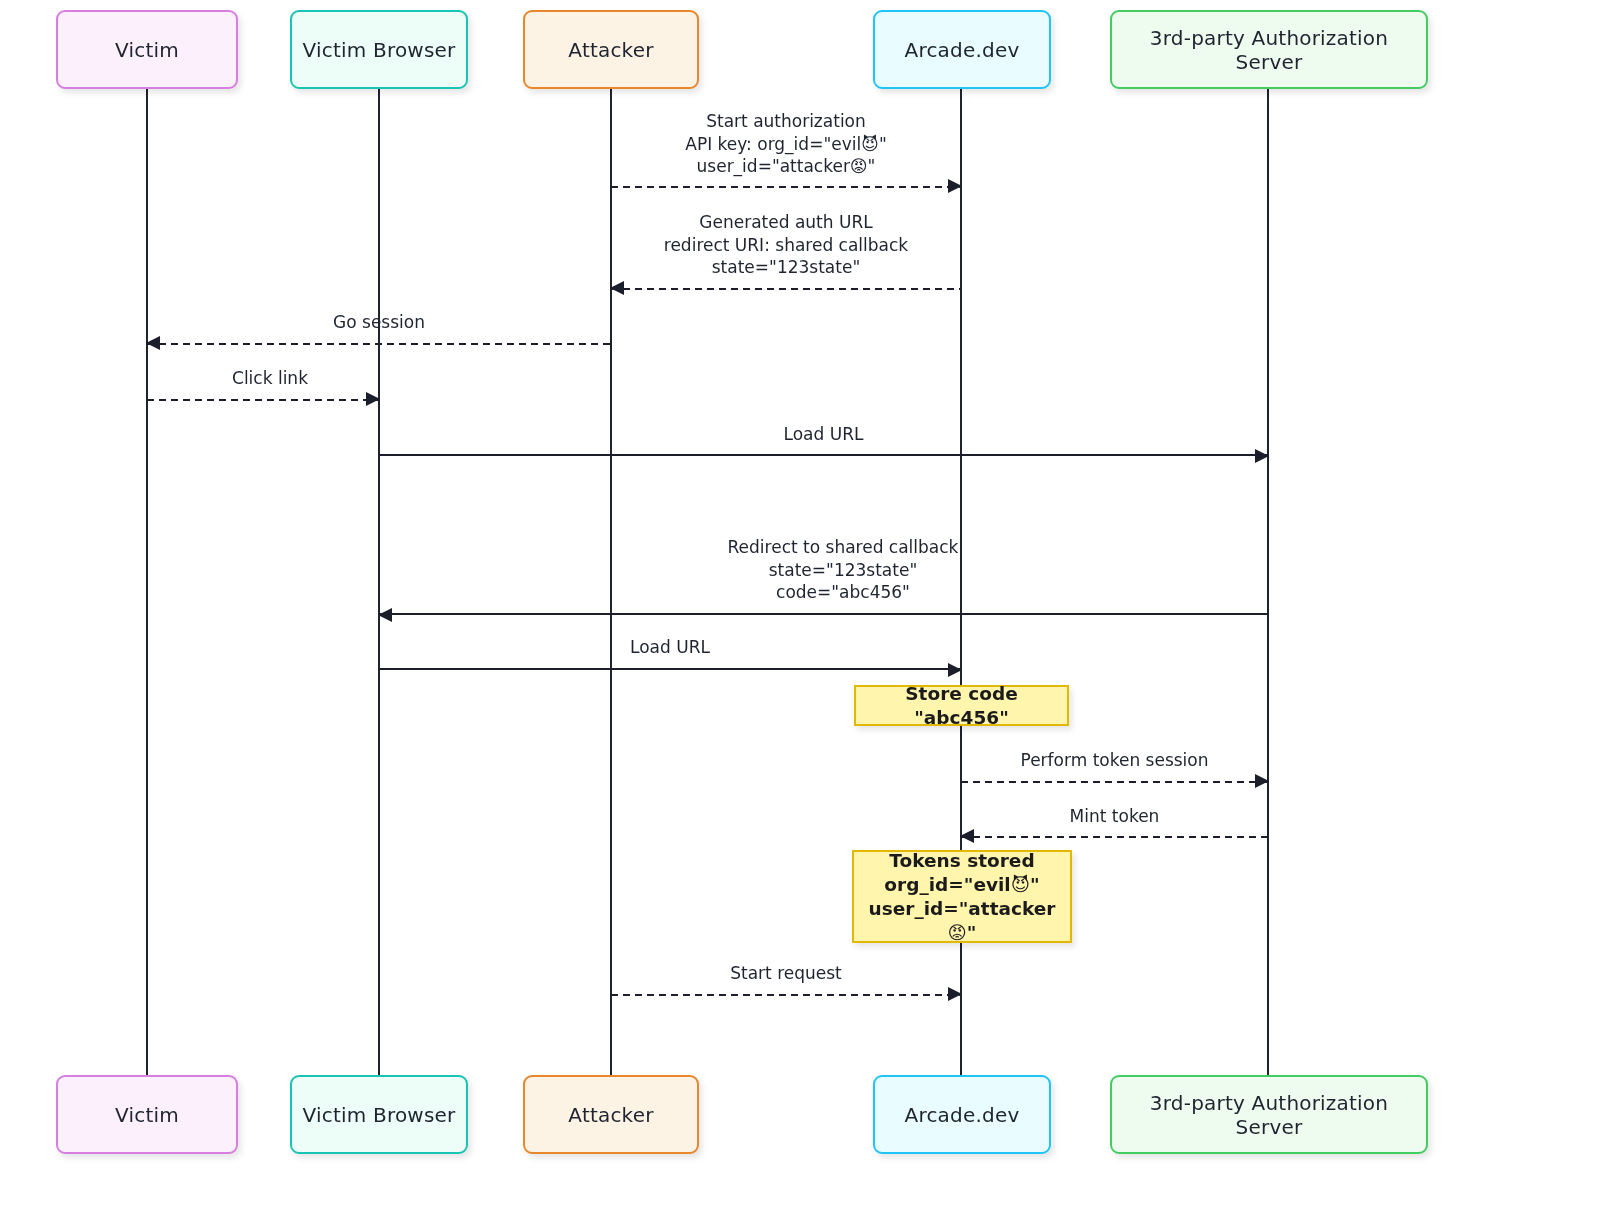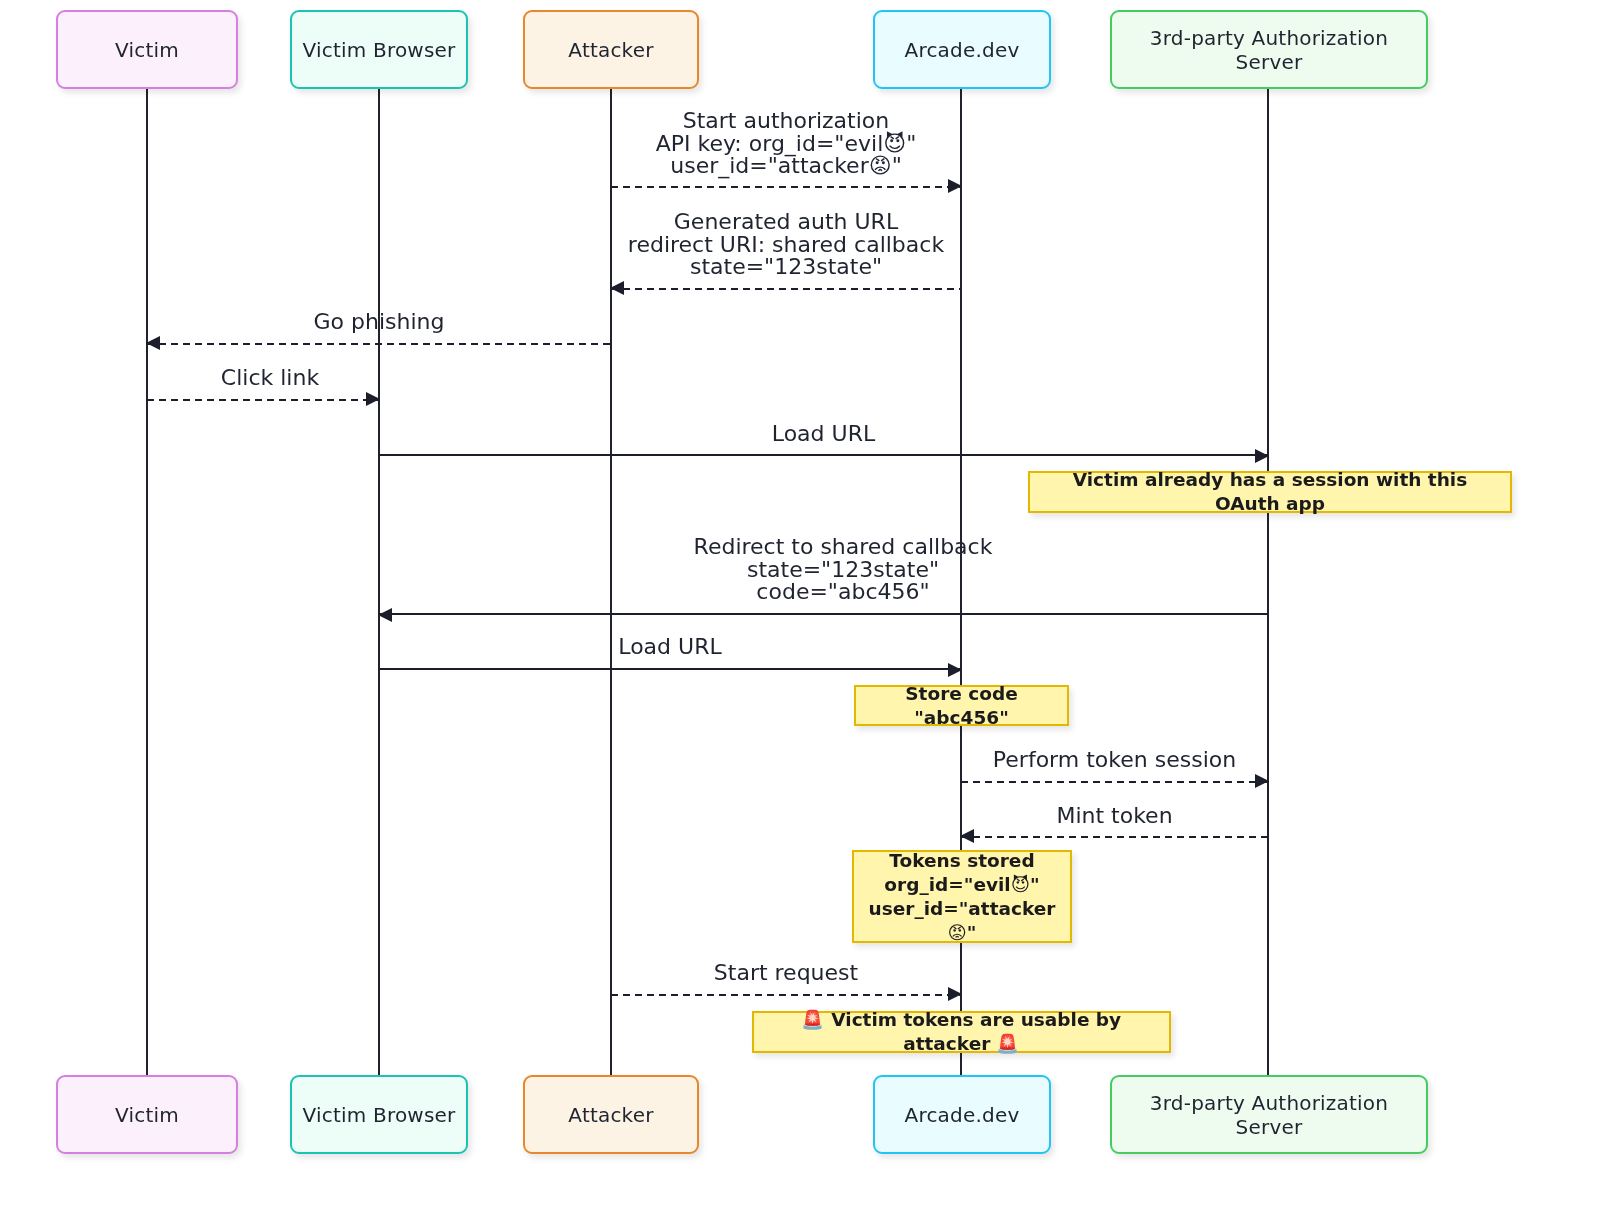--- a/index.html
+++ b/index.html
@@ -67,21 +67,21 @@
     border-left: 14px solid #1c1f2b;
   }
   .arrowhead.left {
     left: -1px;
     border-top: 7.5px solid transparent;
     border-bottom: 7.5px solid transparent;
     border-right: 14px solid #1c1f2b;
   }
   .msglabel {
     position: absolute;
-    font-size: 22px;
+    font-size: 17px;
     color: #1f2430;
     text-align: center;
     line-height: 22.5px;
     white-space: pre-line;
     transform: translateX(-50%);
   }
   
   .note {
     position: absolute;
     box-sizing: border-box;
@@ -147,21 +147,21 @@
 user_id="attacker😡"</div>
     <div class="msg dashed" style="left: 611px; width: 350px; top: 288px;">
       <div class="arrowhead left"></div>
     </div>
     <div class="msglabel" style="left: 786px; top: 211px;">Generated auth URL
 redirect URI: shared callback
 state="123state"</div>
     <div class="msg dashed" style="left: 147px; width: 464px; top: 343px;">
       <div class="arrowhead left"></div>
     </div>
-    <div class="msglabel" style="left: 379px; top: 311px;">Go phishing</div>
+    <div class="msglabel" style="left: 379px; top: 311px;">Go session</div>
     <div class="msg dashed" style="left: 147px; width: 232px; top: 399px;">
       <div class="arrowhead right"></div>
     </div>
     <div class="msglabel" style="left: 270px; top: 367px;">Click link</div>
     <div class="msg solid" style="left: 379px; width: 889px; top: 454px;">
       <div class="arrowhead right"></div>
     </div>
     <div class="msglabel" style="left: 823.5px; top: 423px;">Load URL</div>
     <div class="msg solid" style="left: 379px; width: 889px; top: 613px;">
       <div class="arrowhead left"></div>
@@ -178,19 +178,17 @@
     </div>
     <div class="msglabel" style="left: 1114.5px; top: 749px;">Perform token session</div>
     <div class="msg dashed" style="left: 961px; width: 307px; top: 836px;">
       <div class="arrowhead left"></div>
     </div>
     <div class="msglabel" style="left: 1114.5px; top: 805px;">Mint token</div>
     <div class="msg dashed" style="left: 611px; width: 350px; top: 994px;">
       <div class="arrowhead right"></div>
     </div>
     <div class="msglabel" style="left: 786px; top: 962px;">Start request</div>
-    <div class="note" style="left: 1028px; top: 471px; width: 484px; height: 42px;">Victim already has a session with this OAuth app</div>
     <div class="note" style="left: 854px; top: 685px; width: 215px; height: 41px;">Store code "abc456"</div>
     <div class="note" style="left: 852px; top: 850px; width: 220px; height: 93px; text-align: center;">Tokens stored
 org_id="evil😈"
 user_id="attacker😡"</div>
-    <div class="note" style="left: 752px; top: 1011px; width: 419px; height: 42px;">🚨 Victim tokens are usable by attacker 🚨</div>
   </div>
 
 </body></html>

